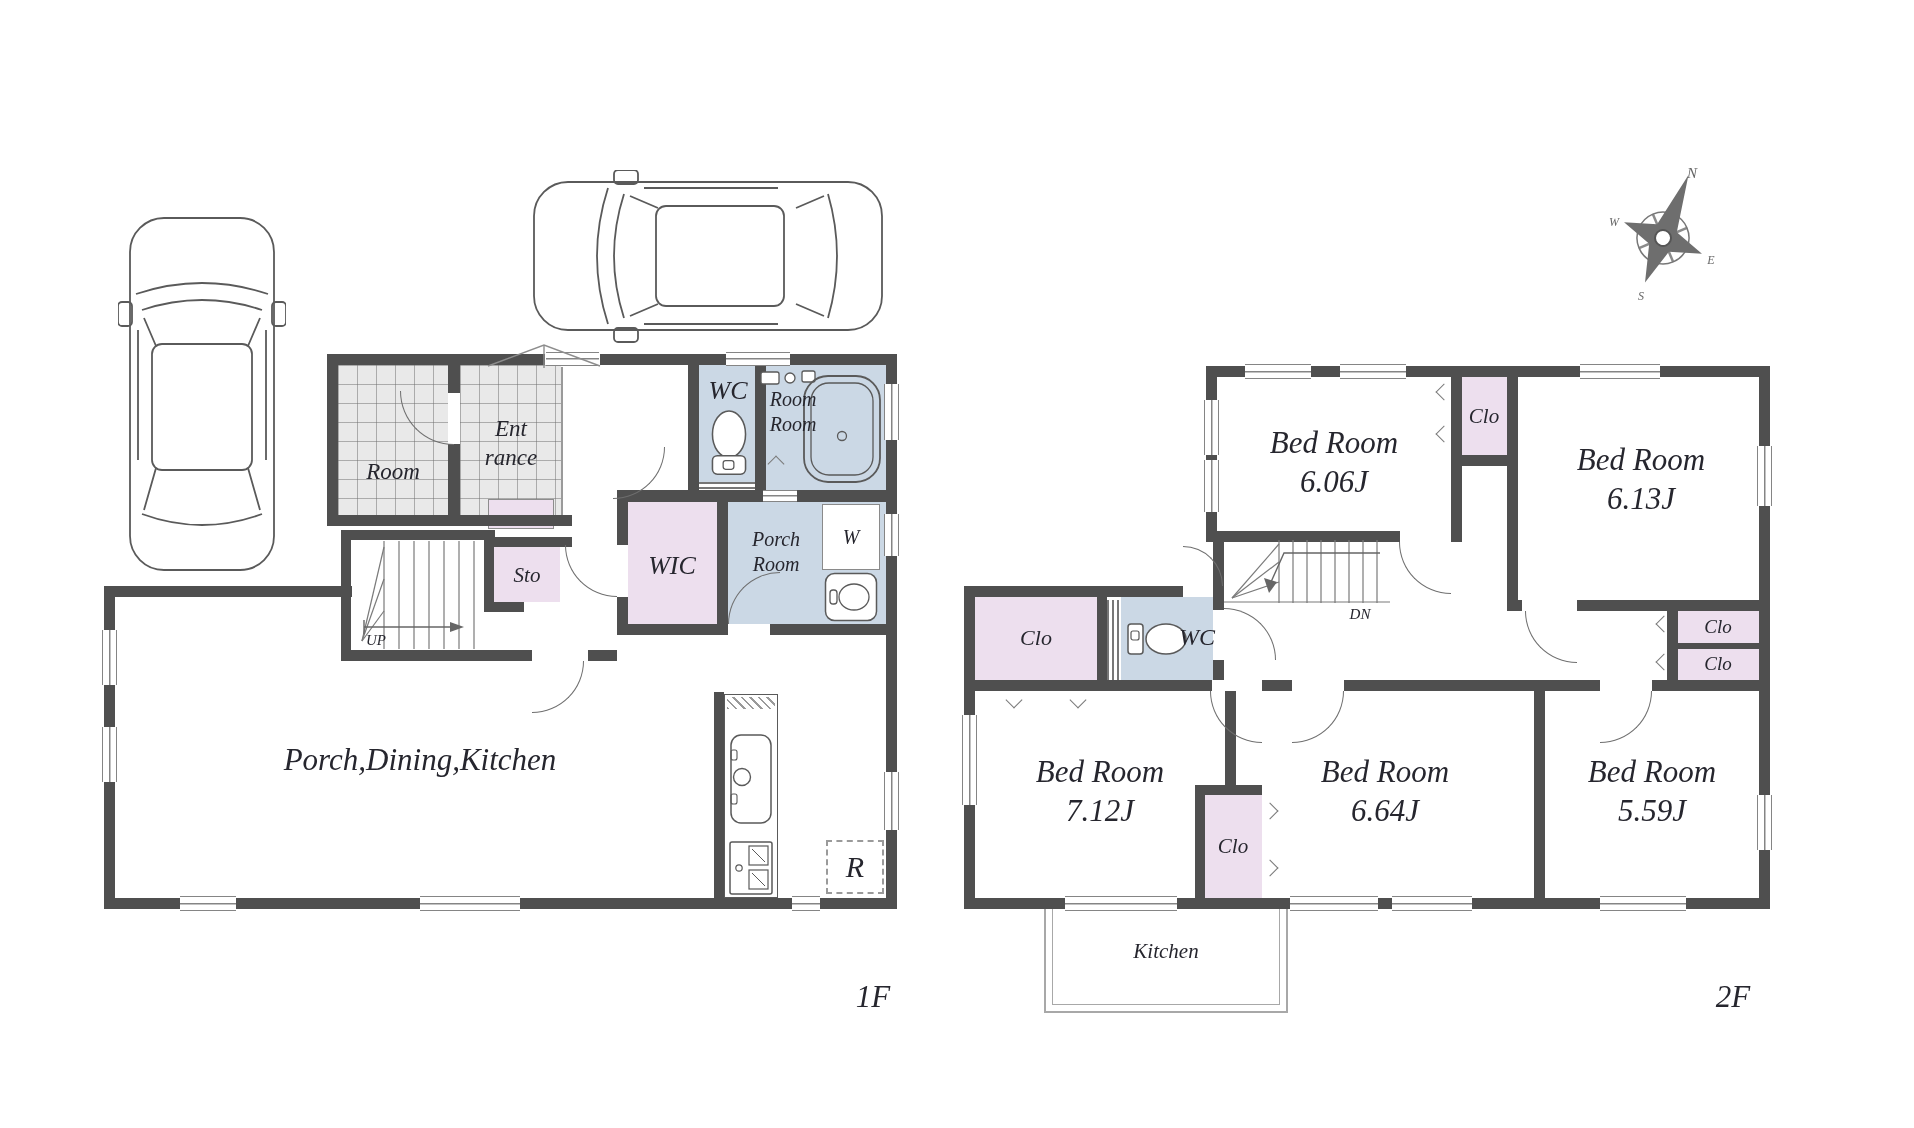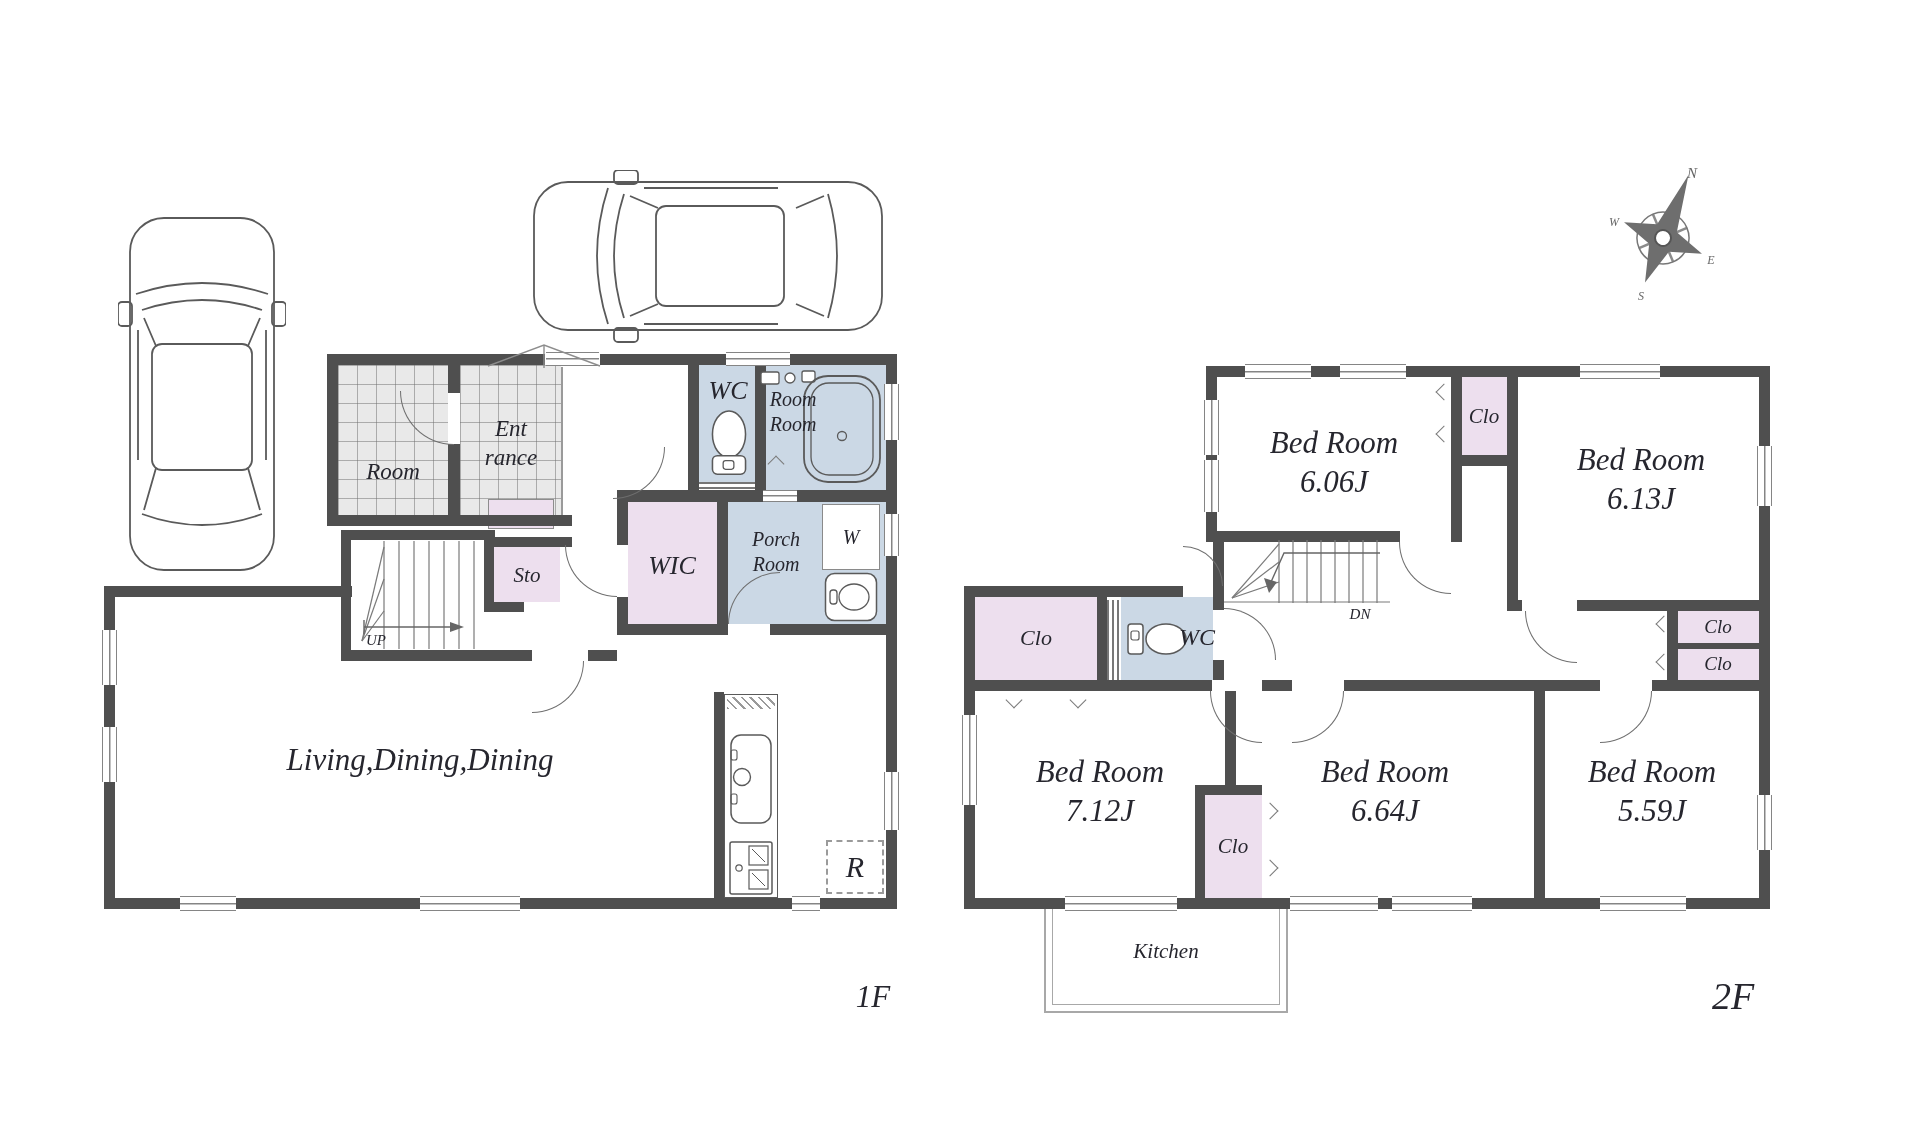--- a/index.html
+++ b/index.html
@@ -214,21 +214,21 @@
   </div>
   <div class="lb" style="left:527px;top:575px;font-size:21px">Sto</div>
   <div class="lb" style="left:672px;top:566px;font-size:26px">WIC</div>
   <div class="lb" style="left:776px;top:552px;font-size:20px">
     <div>Porch</div>
     <div>Room</div>
   </div>
   <div class="lb" style="left:851px;top:537px;font-size:20px">W</div>
   <div class="lb" style="left:376px;top:640px;font-size:15px">UP</div>
   <div class="lb" style="left:420px;top:760px;font-size:31px">
-    <div>Living,Dining,Dining</div>
+    <div>Porch,Dining,Kitchen</div>
   </div>
   <div class="lb" style="left:855px;top:867px;font-size:30px">R</div>
   <div class="lb" style="left:873px;top:997px;font-size:31px">1F</div>
 
   <i class="base" style="left:964px;top:366px;width:806px;height:543px"></i>
 
   <i class="pinkbox" style="left:1462px;top:377px;width:45px;height:78px"></i>
   <i class="pinkbox" style="left:1678px;top:611px;width:81px;height:32px"></i>
   <i class="pinkbox" style="left:1678px;top:649px;width:81px;height:31px"></i>
   <i class="pinkbox" style="left:975px;top:597px;width:122px;height:83px"></i>
@@ -357,15 +357,15 @@
     <div>5.59J</div>
   </div>
   <div class="lb" style="left:1484px;top:416px;font-size:21px">Clo</div>
   <div class="lb" style="left:1718px;top:627px;font-size:19px">Clo</div>
   <div class="lb" style="left:1718px;top:664px;font-size:19px">Clo</div>
   <div class="lb" style="left:1036px;top:638px;font-size:22px">Clo</div>
   <div class="lb" style="left:1233px;top:846px;font-size:21px">Clo</div>
   <div class="lb" style="left:1197px;top:637px;font-size:24px">WC</div>
   <div class="lb" style="left:1360px;top:614px;font-size:15px">DN</div>
   <div class="lb" style="left:1166px;top:951px;font-size:21px">Kitchen</div>
-  <div class="lb" style="left:1733px;top:997px;font-size:38px">2F</div>
+  <div class="lb" style="left:1733px;top:997px;font-size:31px">2F</div>
 
 </div>
 
 </body></html>

